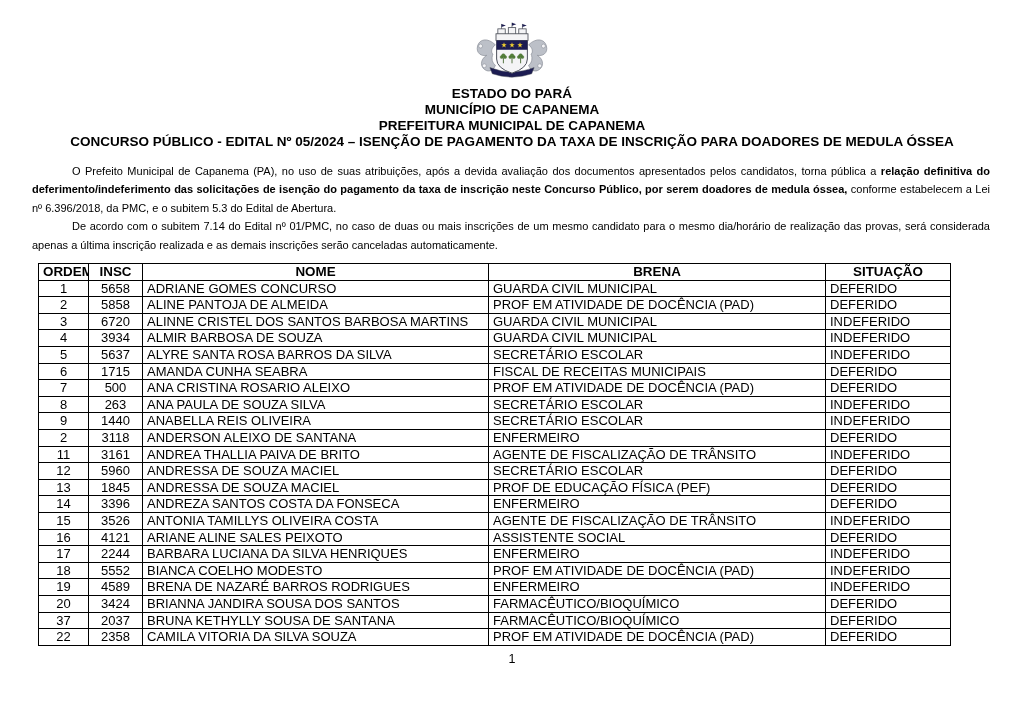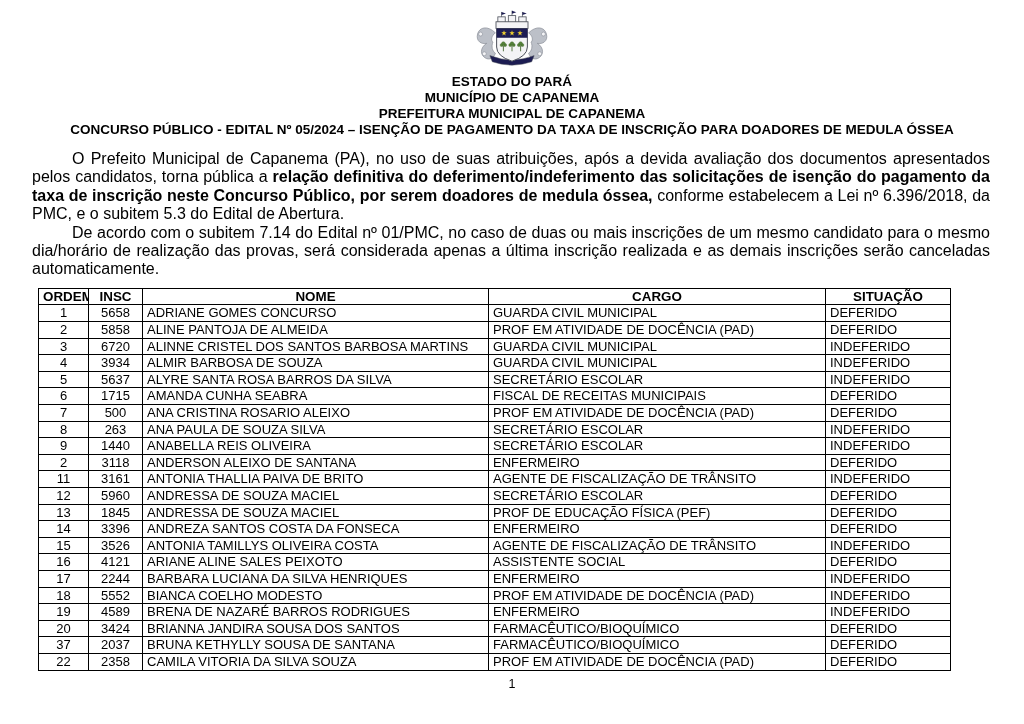--- a/index.html
+++ b/index.html
@@ -1,32 +1,32 @@
 <!DOCTYPE html>
 <html lang="pt-BR" style="--crest-navy: #1c1c52; --crest-gold: #f2d22e; --crest-green: #55823a; --crest-green-dark: #3c5f28; --crest-gray: #bcc0c8; --crest-gray-dark: #8d919b; --crest-outline: #4a4e58; --crest-white: #f4f4f6; --table-border: #000000; --text: #000000;"><head>
 <meta charset="utf-8">
 <style>
   html,body{margin:0;padding:0;background:#fff;}
   body{
     width:1024px;height:724px;overflow:hidden;
     font-family:"Liberation Sans",sans-serif;color:#000;
     -webkit-font-smoothing:antialiased;
   }
-  .page{position:relative;width:1024px;height:724px;box-sizing:border-box;padding-top:6px;border-radius:16px;}
+  .page{position:relative;width:1024px;height:724px;box-sizing:border-box;padding-top:18px;border-radius:16px;}
 
   
   .crest{height:62px;text-align:center;margin-top:2px;}
   .crest svg{display:inline-block;}
 
   
   .hdr{text-align:center;margin-top:4px;}
   .hline{font-weight:bold;font-size:13.5px;line-height:16px;white-space:nowrap;}
 
   
-  .body-text{margin:12px 34px 0 32px;font-size:16px;line-height:18.4px;text-align:justify;}
+  .body-text{margin:12px 34px 0 32px;font-size:11px;line-height:18.4px;text-align:justify;}
   .body-text p{margin:0;text-indent:40px;}
   .body-text .b{font-weight:bold;}
 
   
   table.doc{
     border-collapse:collapse;table-layout:fixed;
     margin:9px 0 0 38px;width:742px;font-size:13px;
   }
   table.doc th,table.doc td{
     border:1.6px solid var(--table-border,#000);
@@ -109,21 +109,21 @@
       <col style="width:54px">
       <col style="width:346px">
       <col style="width:337px">
       <col style="width:125px">
     </colgroup>
     <thead>
       <tr>
         <th>ORDEM</th>
         <th>INSC</th>
         <th>NOME</th>
-        <th>CARGO</th>
+        <th>BRENA</th>
         <th>SITUAÇÃO</th>
       </tr>
     </thead>
     <tbody id="tbody">
         <tr>
     <td class="c">1</td>
     <td class="c">5658</td>
     <td class="l">ADRIANE GOMES CONCURSO</td>
     <td class="l">GUARDA CIVIL MUNICIPAL</td>
     <td class="l">DEFERIDO</td>
@@ -187,21 +187,21 @@
         <tr>
     <td class="c">2</td>
     <td class="c">3118</td>
     <td class="l">ANDERSON ALEIXO DE SANTANA</td>
     <td class="l">ENFERMEIRO</td>
     <td class="l">DEFERIDO</td>
   </tr>
         <tr>
     <td class="c">11</td>
     <td class="c">3161</td>
-    <td class="l">ANTONIA THALLIA PAIVA DE BRITO</td>
+    <td class="l">ANDREA THALLIA PAIVA DE BRITO</td>
     <td class="l">AGENTE DE FISCALIZAÇÃO DE TRÂNSITO</td>
     <td class="l">INDEFERIDO</td>
   </tr>
         <tr>
     <td class="c">12</td>
     <td class="c">5960</td>
     <td class="l">ANDRESSA DE SOUZA MACIEL</td>
     <td class="l">SECRETÁRIO ESCOLAR</td>
     <td class="l">DEFERIDO</td>
   </tr>

